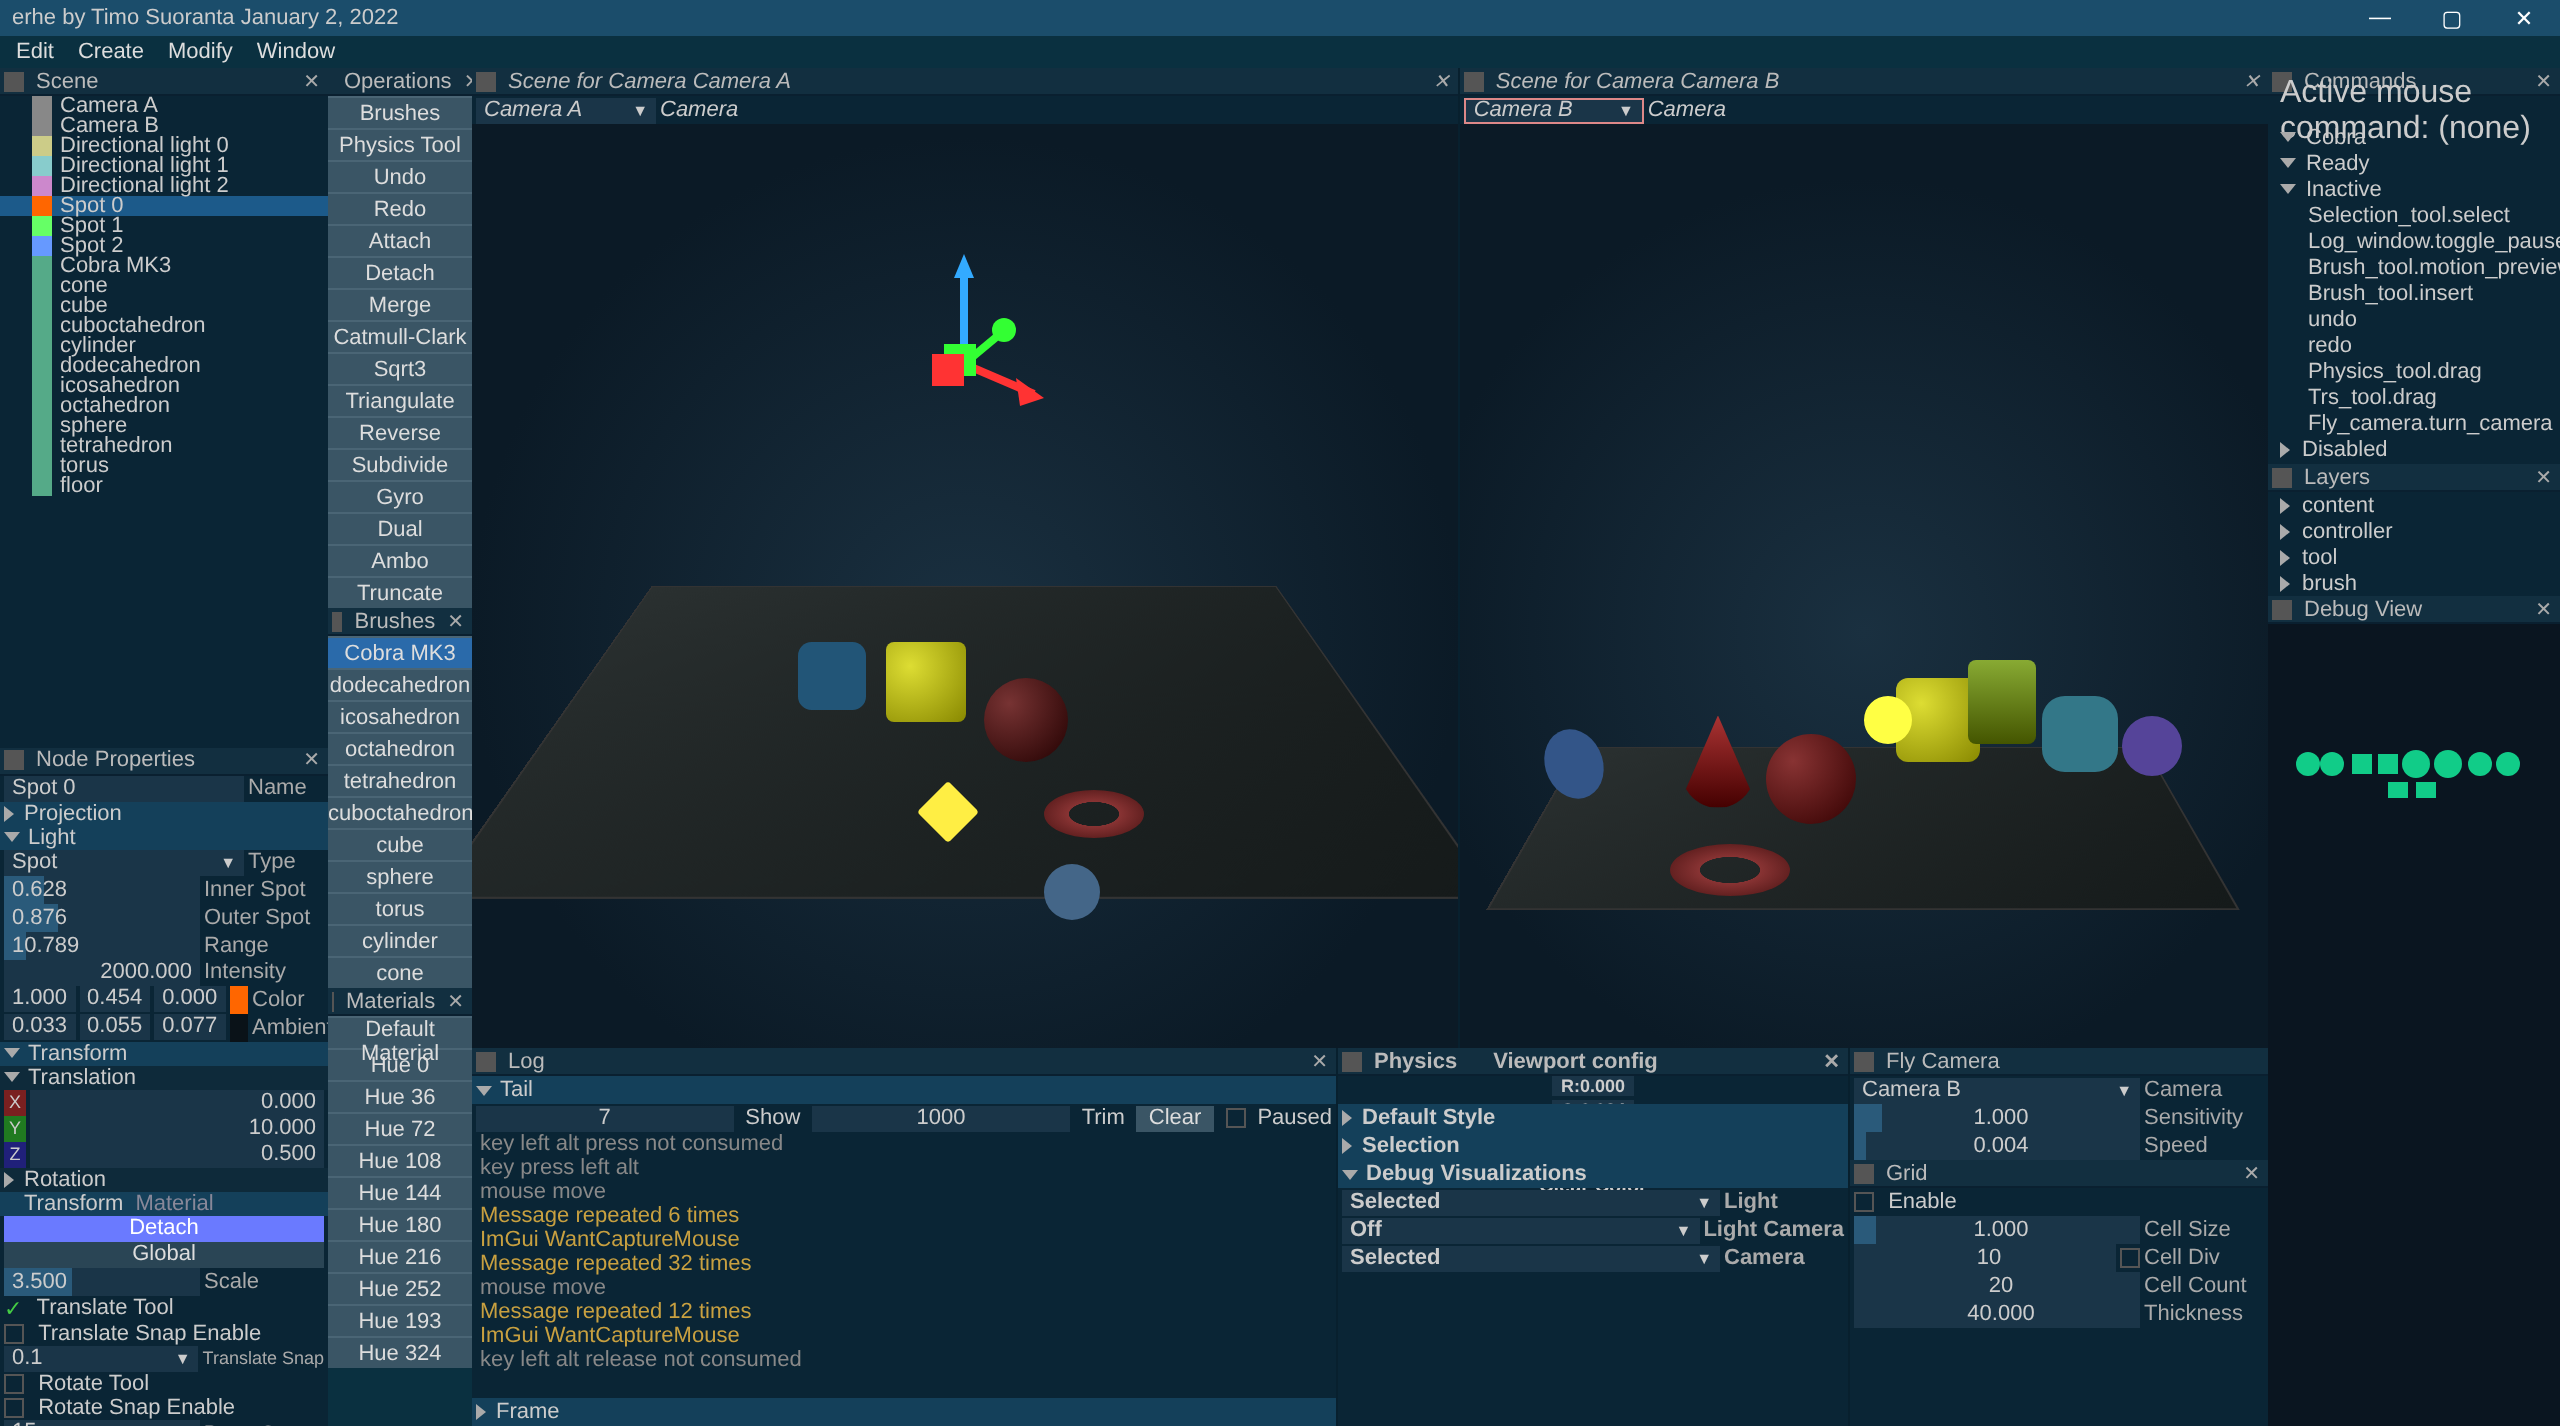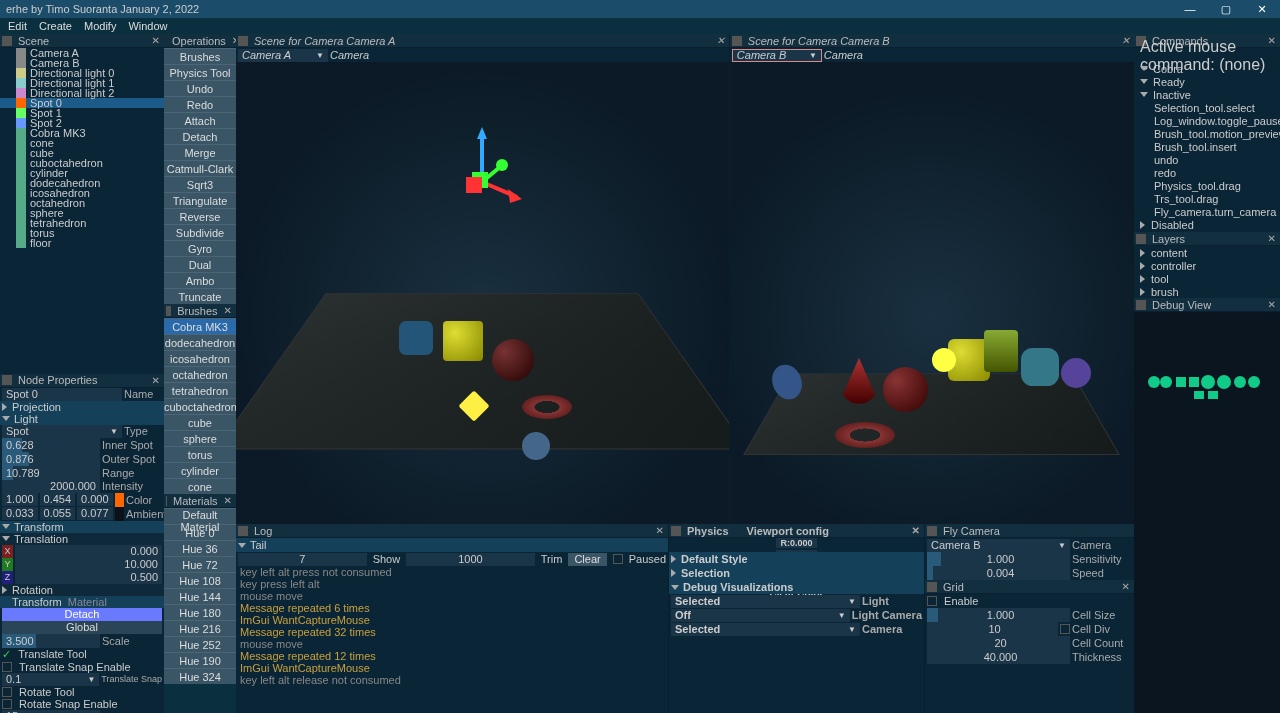--- a/index.html
+++ b/index.html
@@ -336,21 +336,21 @@
     <div class="btn-list" id="mat-list" style="flex:1; overflow:hidden;">
         <button>Default Material</button>
         <button>Hue 0</button>
         <button>Hue 36</button>
         <button>Hue 72</button>
         <button>Hue 108</button>
         <button>Hue 144</button>
         <button>Hue 180</button>
         <button>Hue 216</button>
         <button>Hue 252</button>
-        <button>Hue 190</button>
+        <button>Hue 193</button>
         <button>Hue 324</button>
       </div>
   </div>
 
   <div class="col" style="flex:1;">
     <div style="display:flex; height:490px;">
 
       <div class="col viewport" style="flex:1; border-right:1px solid #08202e;">
         <div class="panel-header">
             <span class="icon-sq"></span>
@@ -439,20 +439,24 @@
             <div class="log-line">key press left alt</div>
             <div class="log-line">mouse move</div>
             <div class="log-line hi">Message repeated 6 times</div>
             <div class="log-line hi">ImGui WantCaptureMouse</div>
             <div class="log-line hi">Message repeated 32 times</div>
             <div class="log-line">mouse move</div>
             <div class="log-line hi">Message repeated 12 times</div>
             <div class="log-line hi">ImGui WantCaptureMouse</div>
             <div class="log-line">key left alt release not consumed</div>
           </div>
+        <div class="np-row section">
+            <span class="tri-r"></span>
+            <span>Frame</span>
+          </div>
       </div>
 
       <div class="col bot-panel" style="width:256px; border-left:1px solid #08202e;font-weight:bold;">
         <div class="panel-header">
             <span class="icon-sq"></span>
             <span class="title">Physics</span>
             <span style="margin-left:14px;" class="title">Viewport config</span>
             <span class="close">✕</span>
           </div>
         <div class="np-row" style="gap:2px;flex-direction:column;">

